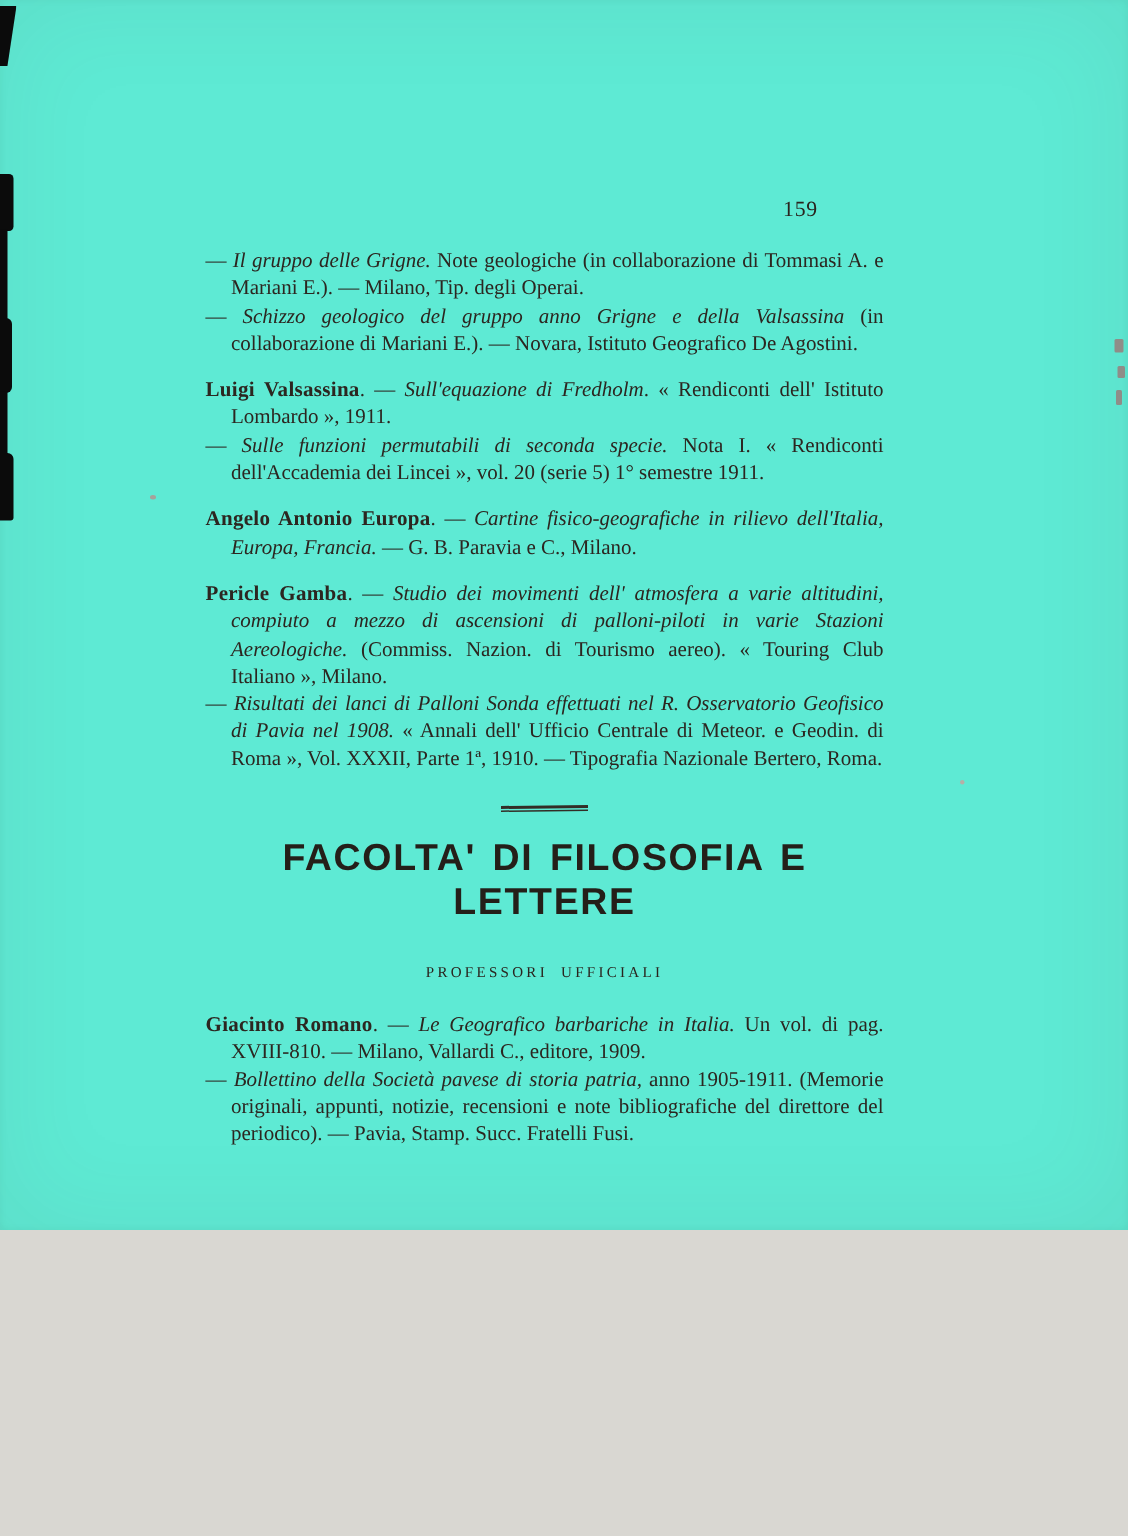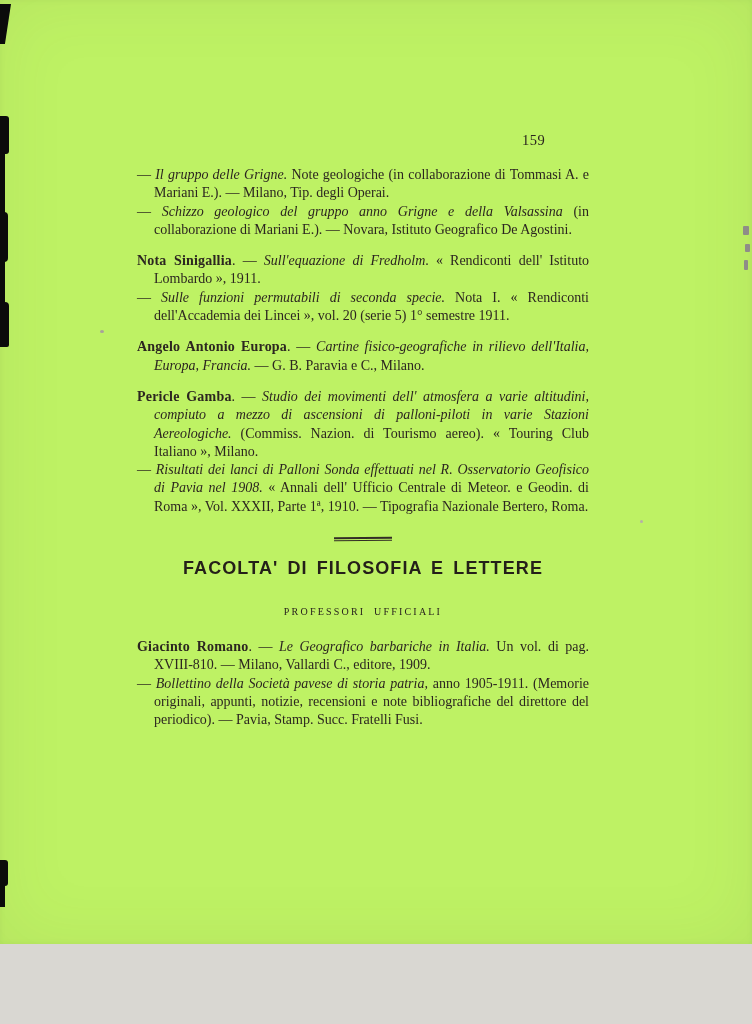--- a/index.html
+++ b/index.html
@@ -2,23 +2,23 @@
 <html><head>
 <meta charset="utf-8">
 <style>
   * { box-sizing: border-box; }
   html, body { margin: 0; padding: 0; }
   body { background: #d9d7d2; }
 
   .page {
     position: relative;
     width: 752px;
-    height: 944px;
+    height: 820px;
     margin: 0 auto;
-    background: #bef264;
+    background: #5eead4;
     box-shadow: inset 0 0 70px rgba(90,80,60,0.08), inset 0 0 6px rgba(0,0,0,0.05);
     overflow: hidden;
     font-family: "Liberation Serif", serif;
     color: #2c2620;
   }
 
   .page-number {
     position: absolute;
     left: 522px;
     top: 132px;
@@ -54,21 +54,21 @@
     margin: 21px auto 0 auto;
     border-top: 2px solid #332d26;
     border-bottom: 1.3px solid #332d26;
     transform: rotate(-0.6deg);
   }
 
   .heading1 {
     margin-top: 17px;
     text-align: center;
     font-family: "Liberation Sans", sans-serif;
-    font-size: 18px;
+    font-size: 25px;
     font-weight: 700;
     letter-spacing: 1.1px;
     word-spacing: 3px;
     color: #241f19;
   }
 
   .heading2 {
     margin-top: 27px;
     margin-bottom: 21px;
     text-align: center;
@@ -108,21 +108,21 @@
 </head>
 <body>
 
 <div class="page">
 
   <div class="page-number">159</div>
 
   <div class="content" id="content">
       <p class="entry"><span class="plain">— </span><span class="italic">Il gruppo delle Grigne.</span><span class="plain"> Note geologiche (in collaborazione di Tommasi A. e Mariani E.). — Milano, Tip. degli Operai.</span></p>
       <p class="entry"><span class="plain">— </span><span class="italic">Schizzo geologico del gruppo anno Grigne e della Valsassina</span><span class="plain"> (in collaborazione di Mariani E.). — Novara, Istituto Geografico De Agostini.</span></p>
-      <p class="entry gap"><span class="bold">Nota Sinigallia</span><span class="plain">. — </span><span class="italic">Sull'equazione di Fredholm</span><span class="plain">. « Rendiconti dell' Istituto Lombardo », 1911.</span></p>
+      <p class="entry gap"><span class="bold">Luigi Valsassina</span><span class="plain">. — </span><span class="italic">Sull'equazione di Fredholm</span><span class="plain">. « Rendiconti dell' Istituto Lombardo », 1911.</span></p>
       <p class="entry"><span class="plain">— </span><span class="italic">Sulle funzioni permutabili di seconda specie.</span><span class="plain"> Nota I. « Rendiconti dell'Accademia dei Lincei », vol. 20 (serie 5) 1° semestre 1911.</span></p>
       <p class="entry gap"><span class="bold">Angelo Antonio Europa</span><span class="plain">. — </span><span class="italic">Cartine fisico-geografiche in rilievo dell'Italia, Europa, Francia.</span><span class="plain"> — G. B. Paravia e C., Milano.</span></p>
       <p class="entry gap"><span class="bold">Pericle Gamba</span><span class="plain">. — </span><span class="italic">Studio dei movimenti dell' atmosfera a varie altitudini, compiuto a mezzo di ascensioni di palloni-piloti in varie Stazioni Aereologiche.</span><span class="plain"> (Commiss. Nazion. di Tourismo aereo). « Touring Club Italiano », Milano.</span></p>
       <p class="entry"><span class="plain">— </span><span class="italic">Risultati dei lanci di Palloni Sonda effettuati nel R. Osservatorio Geofisico di Pavia nel 1908.</span><span class="plain"> « Annali dell' Ufficio Centrale di Meteor. e Geodin. di Roma », Vol. XXXII, Parte 1ª, 1910. — Tipografia Nazionale Bertero, Roma.</span></p>
       <div class="divider"></div>
       <div class="heading1">FACOLTA' DI FILOSOFIA E LETTERE</div>
       <div class="heading2">PROFESSORI UFFICIALI</div>
       <p class="entry"><span class="bold">Giacinto Romano</span><span class="plain">. — </span><span class="italic">Le Geografico barbariche in Italia.</span><span class="plain"> Un vol. di pag. XVIII-810. — Milano, Vallardi C., editore, 1909.</span></p>
       <p class="entry"><span class="plain">— </span><span class="italic">Bollettino della Società pavese di storia patria,</span><span class="plain"> anno 1905-1911. (Memorie originali, appunti, notizie, recensioni e note bibliografiche del direttore del periodico). — Pavia, Stamp. Succ. Fratelli Fusi.</span></p>
     </div>

